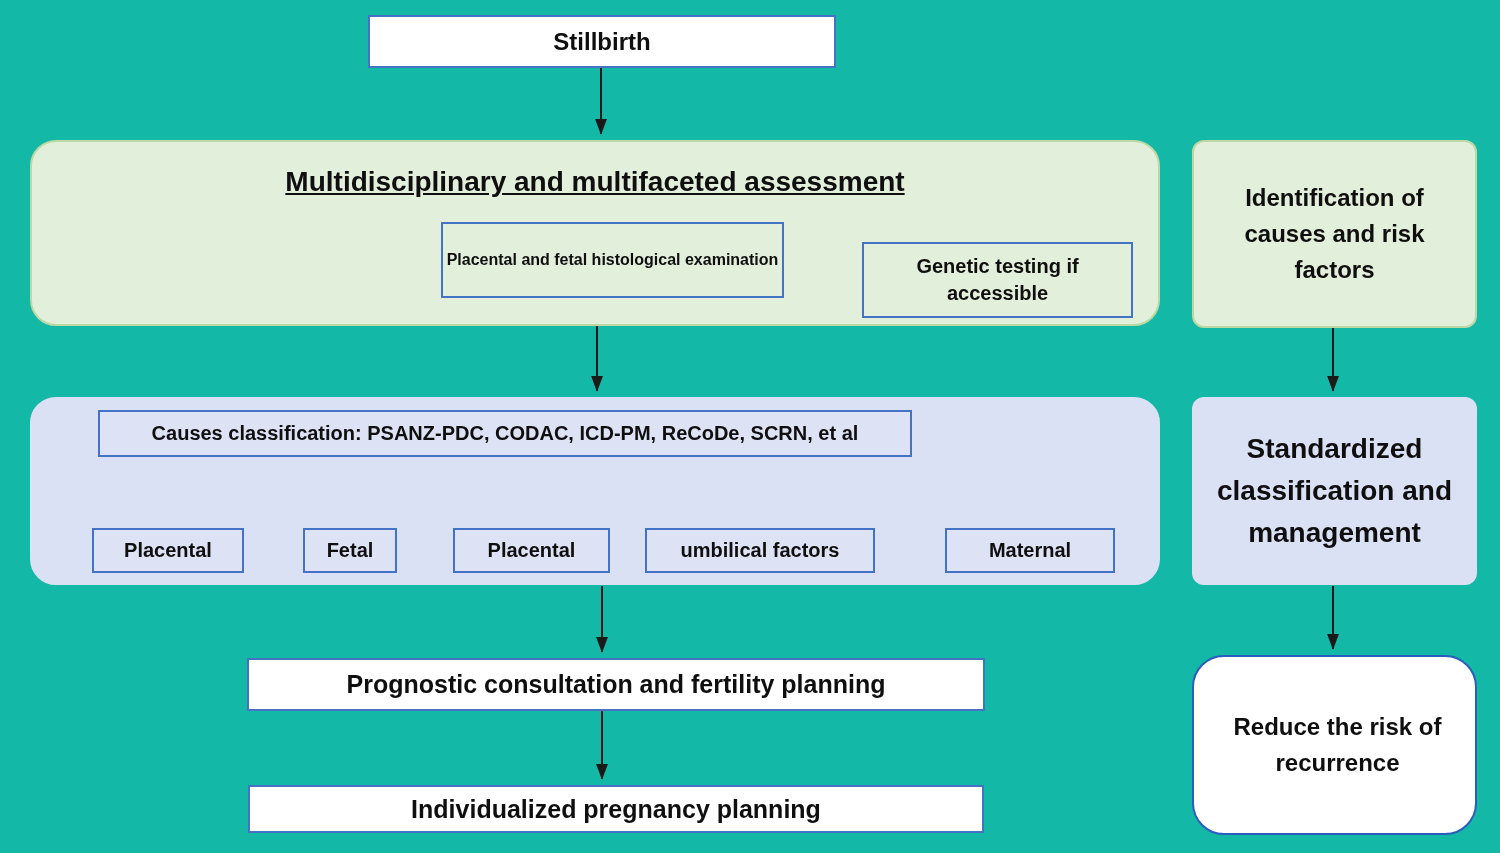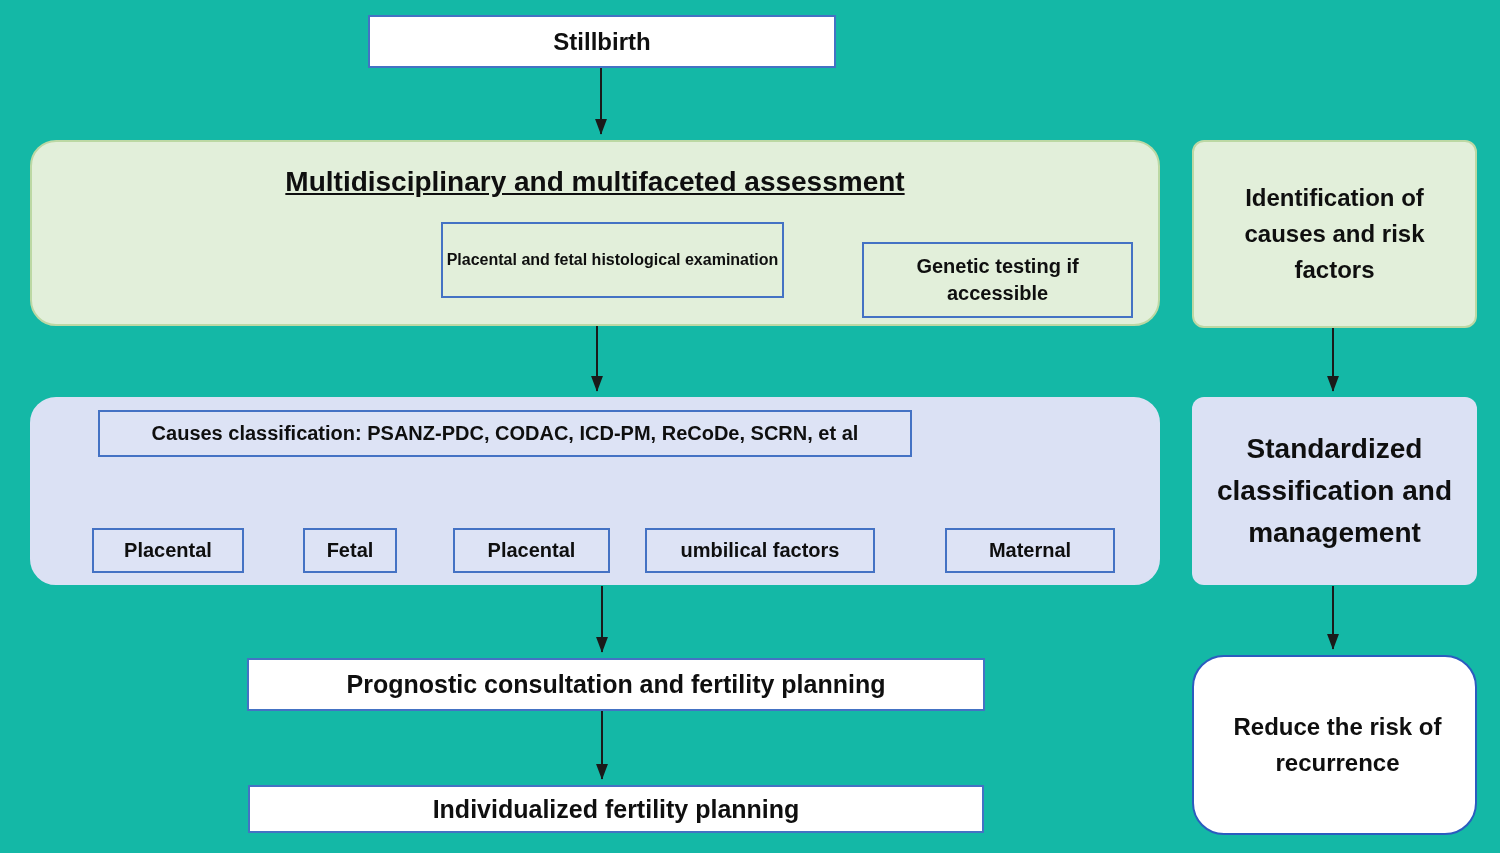--- a/index.html
+++ b/index.html
@@ -103,19 +103,19 @@
 
   <div class="section lav" id="classification-section"></div>
   <div class="box blue-border lav-fill-lt" id="classification-box">Causes classification: PSANZ-PDC, CODAC, ICD-PM, ReCoDe, SCRN, et al</div>
   <div class="box blue-border lav-fill-lt cat" id="cat-maternal">Placental</div>
   <div class="box blue-border lav-fill-lt cat" id="cat-fetal">Fetal</div>
   <div class="box blue-border lav-fill-lt cat" id="cat-placental">Placental</div>
   <div class="box blue-border lav-fill-lt cat" id="cat-umbilical">umbilical factors</div>
   <div class="box blue-border lav-fill-lt cat" id="cat-unknown">Maternal</div>
 
   <div class="box blue-border white-fill" id="prognostic-box">Prognostic consultation and fertility planning</div>
-  <div class="box blue-border white-fill" id="individualized-box">Individualized fertility planning</div>
+  <div class="box blue-border white-fill" id="individualized-box">Individualized pregnancy planning</div>
 
   <div class="box outcome green-fill" id="outcome-identify">Identification of causes and risk factors</div>
   <div class="box outcome lav-fill" id="outcome-standard">Standardized classification and management</div>
   <div class="box outcome" id="outcome-reduce">Reduce the risk of recurrence</div>
 
 </div>
 
 </body></html>

